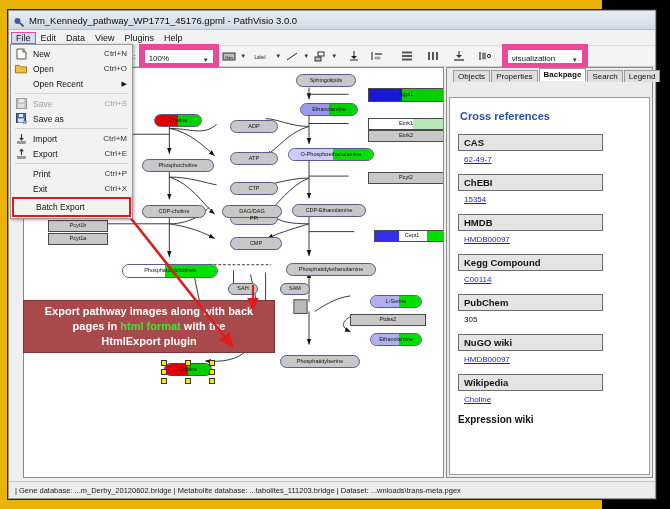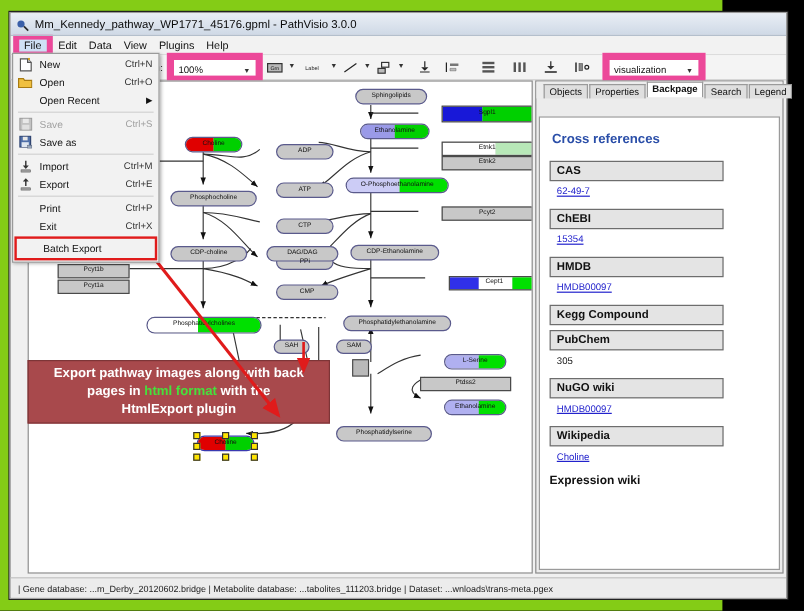--- a/index.html
+++ b/index.html
@@ -1,30 +1,30 @@
 <!DOCTYPE html>
 <html><head>
 <meta charset="utf-8">
 <style>
   html,body{margin:0;padding:0;background:#000;}
   body{width:670px;height:509px;overflow:hidden;font-family:"Liberation Sans",sans-serif;}
-  #root{position:relative;width:602px;height:509px;background:#84cc16;}
+  #root{position:relative;width:602px;height:509px;background:#eab308;}
 
   
   #win{position:absolute;left:8px;top:10px;width:646px;height:487px;background:#f0f0f0;
        border:1px solid #9a9a9a;box-shadow:0 0 0 1px #222;}
   #titlebar{position:relative;height:18px;background:linear-gradient(#e9eef5,#cfd9e6);
             border-bottom:1px solid #b4bfcc;display:flex;align-items:center;padding-left:4px;}
   #titlebar .tb-icon{width:12px;height:12px;margin-right:4px;flex:none;}
   #title-text{font-size:9.5px;color:#0a0a0a;white-space:nowrap;font-family:"Liberation Sans",sans-serif;}
 
   
   #menubar{height:15px;background:#f2f2f2;border-bottom:1px solid #dcdcdc;display:flex;align-items:center;padding-left:2px;}
   .menu-item{font-size:9px;padding:1px 5px;color:#111;cursor:default;}
-  .menu-item.active{background:#cfe0f5;border:5px solid #ec4899;padding:0 4px;}
+  .menu-item.active{background:#cfe0f5;border:1px solid #ec4899;padding:0 4px;}
 
   
   #toolbar{height:20px;background:#f4f4f4;border-bottom:1px solid #cfcfcf;display:flex;align-items:center;gap:3px;padding-left:104px;}
   .tb-label{font-size:8px;color:#222;}
   .combo{height:13px;border:6px solid #ec4899;background:#fff;display:inline-flex;align-items:flex-end;
          font-size:8px;color:#111;padding:0 2px 0 4px;position:relative;}
   .combo .cv{flex:1;white-space:nowrap;}
   .combo .arw{width:10px;text-align:center;font-size:6px;color:#333;}
   .tbtn{width:15px;height:14px;display:inline-flex;align-items:center;justify-content:center;}
   .tbtn svg{display:block;}
@@ -419,20 +419,21 @@
           <div class="xbox">CAS</div>
           <div class="xval">62-49-7</div>
 
           <div class="xbox">ChEBI</div>
           <div class="xval">15354</div>
 
           <div class="xbox">HMDB</div>
           <div class="xval">HMDB00097</div>
 
           <div class="xbox">Kegg Compound</div>
+          <div class="xval">C00114</div>
 
           <div class="xbox">PubChem</div>
           <div class="xval plain">305</div>
 
           <div class="xbox">NuGO wiki</div>
           <div class="xval">HMDB00097</div>
 
           <div class="xbox">Wikipedia</div>
           <div class="xval">Choline</div>
 

